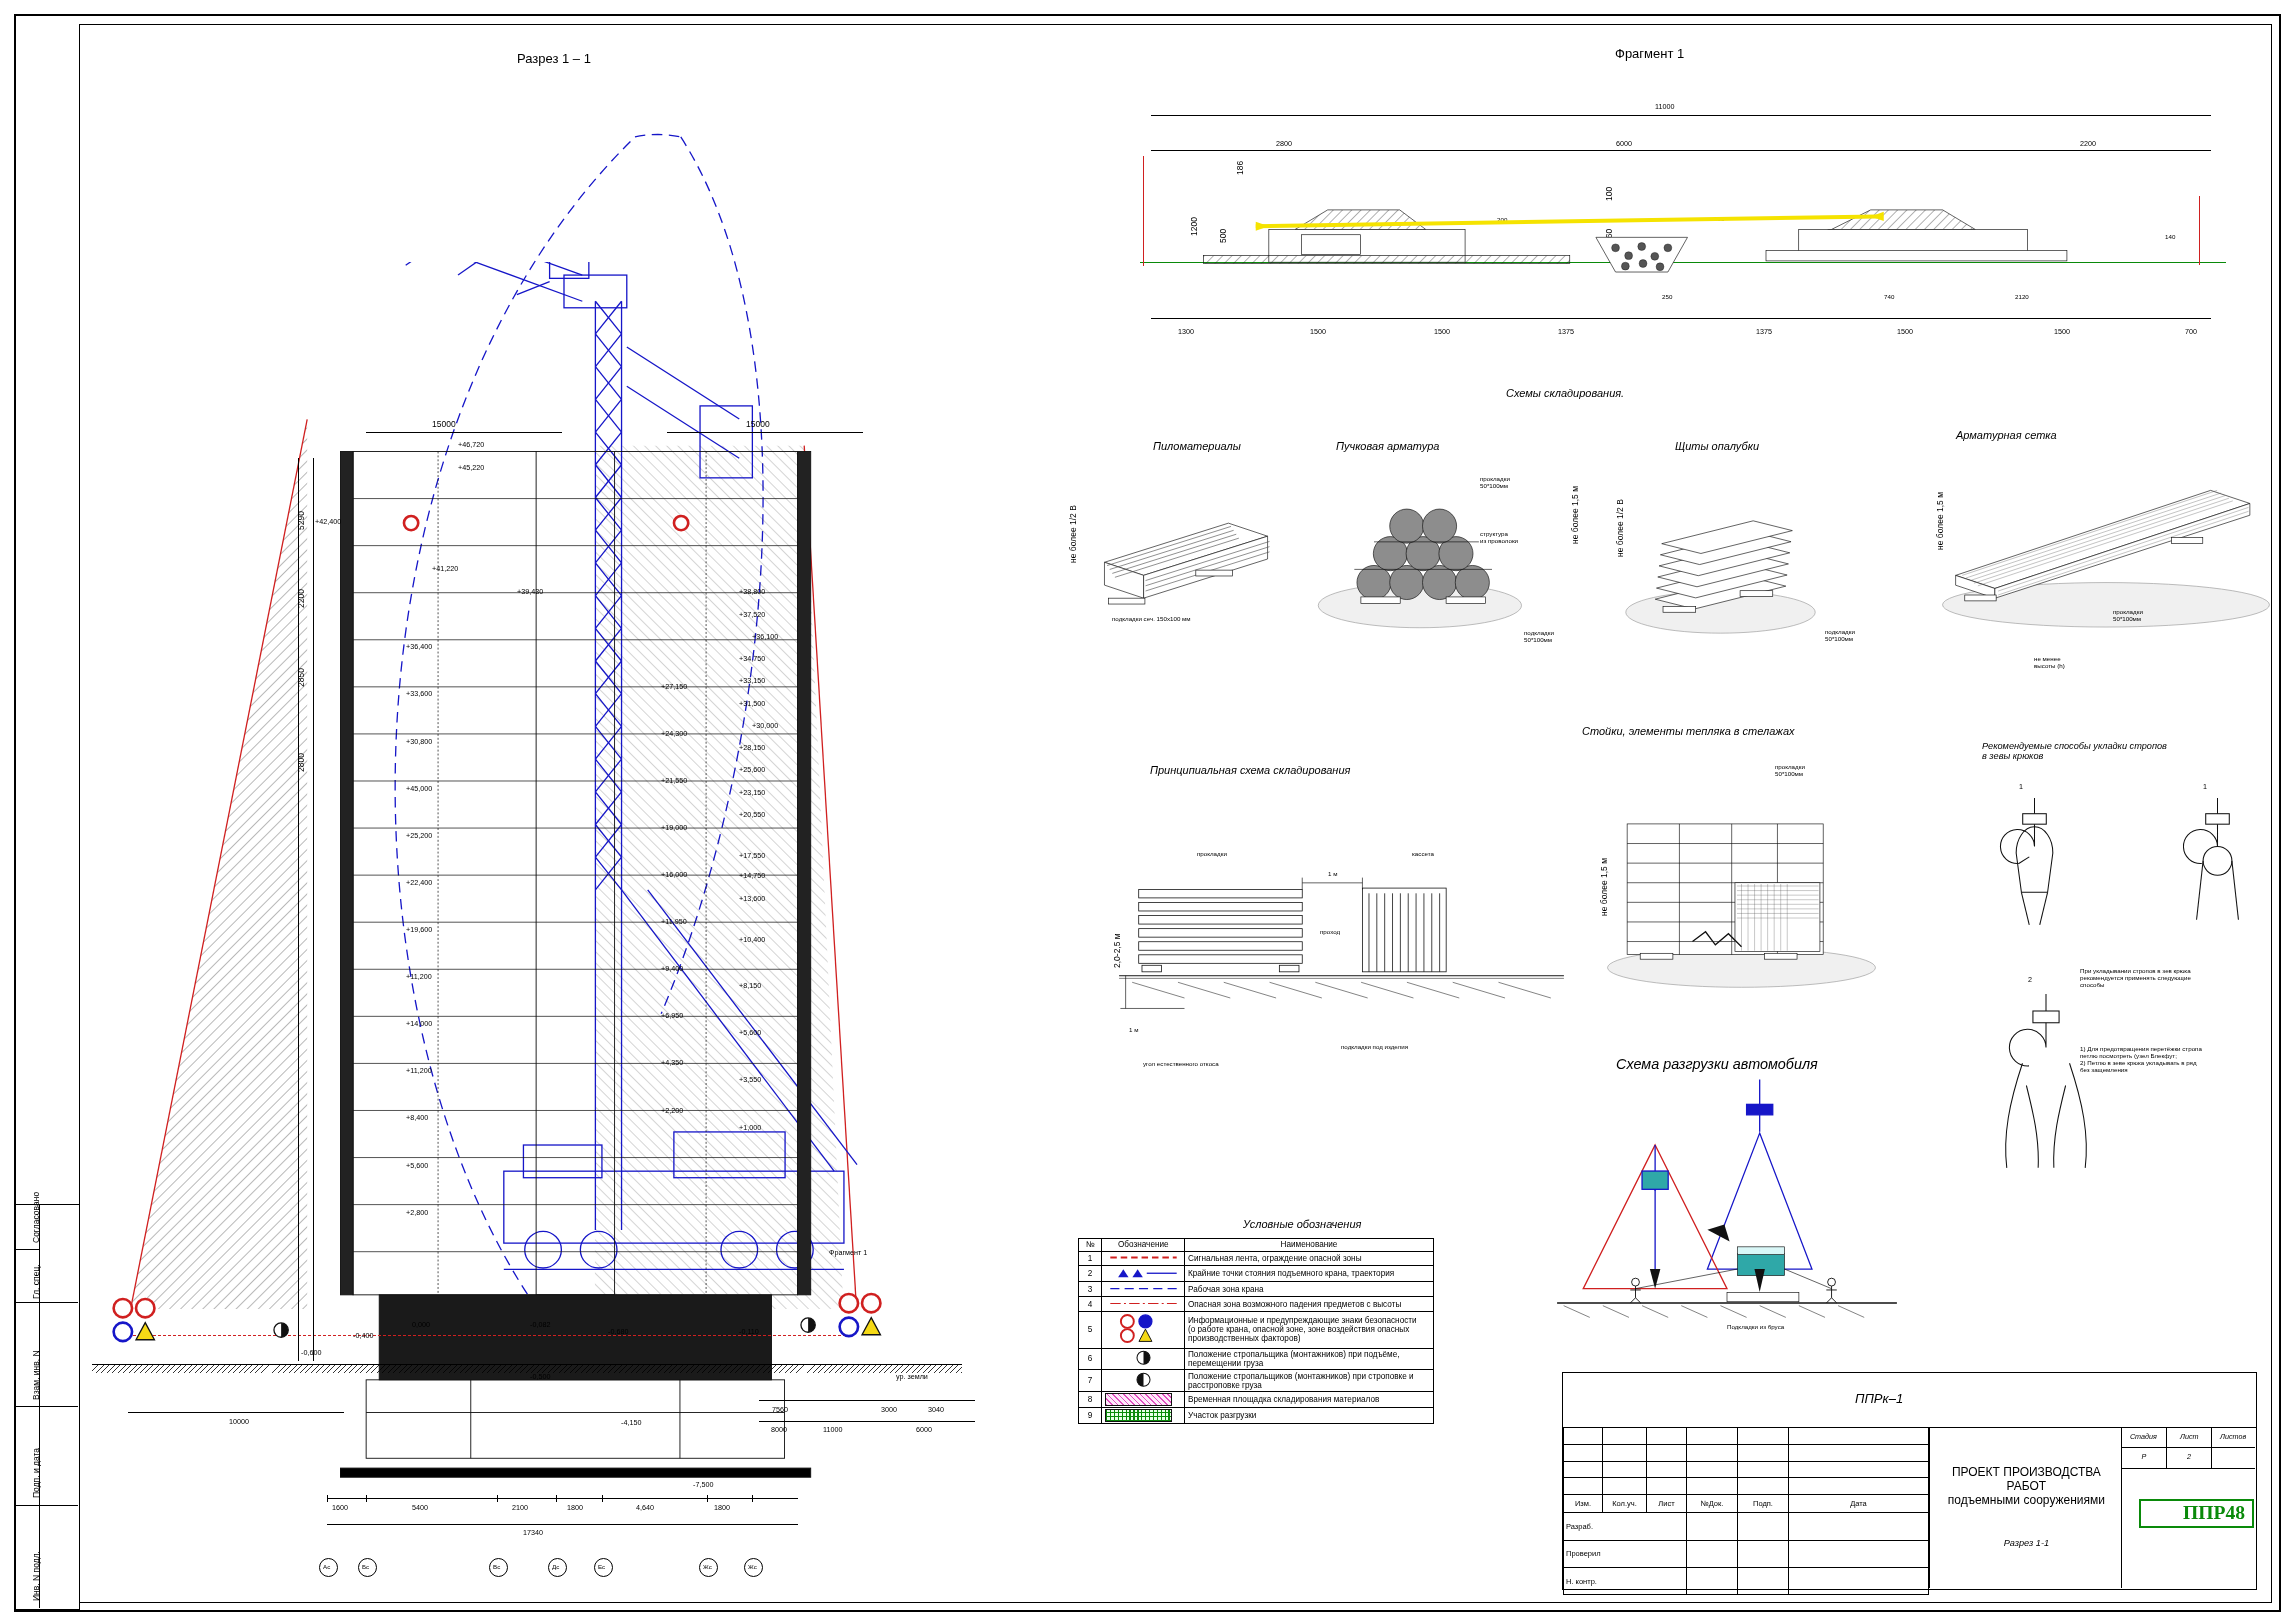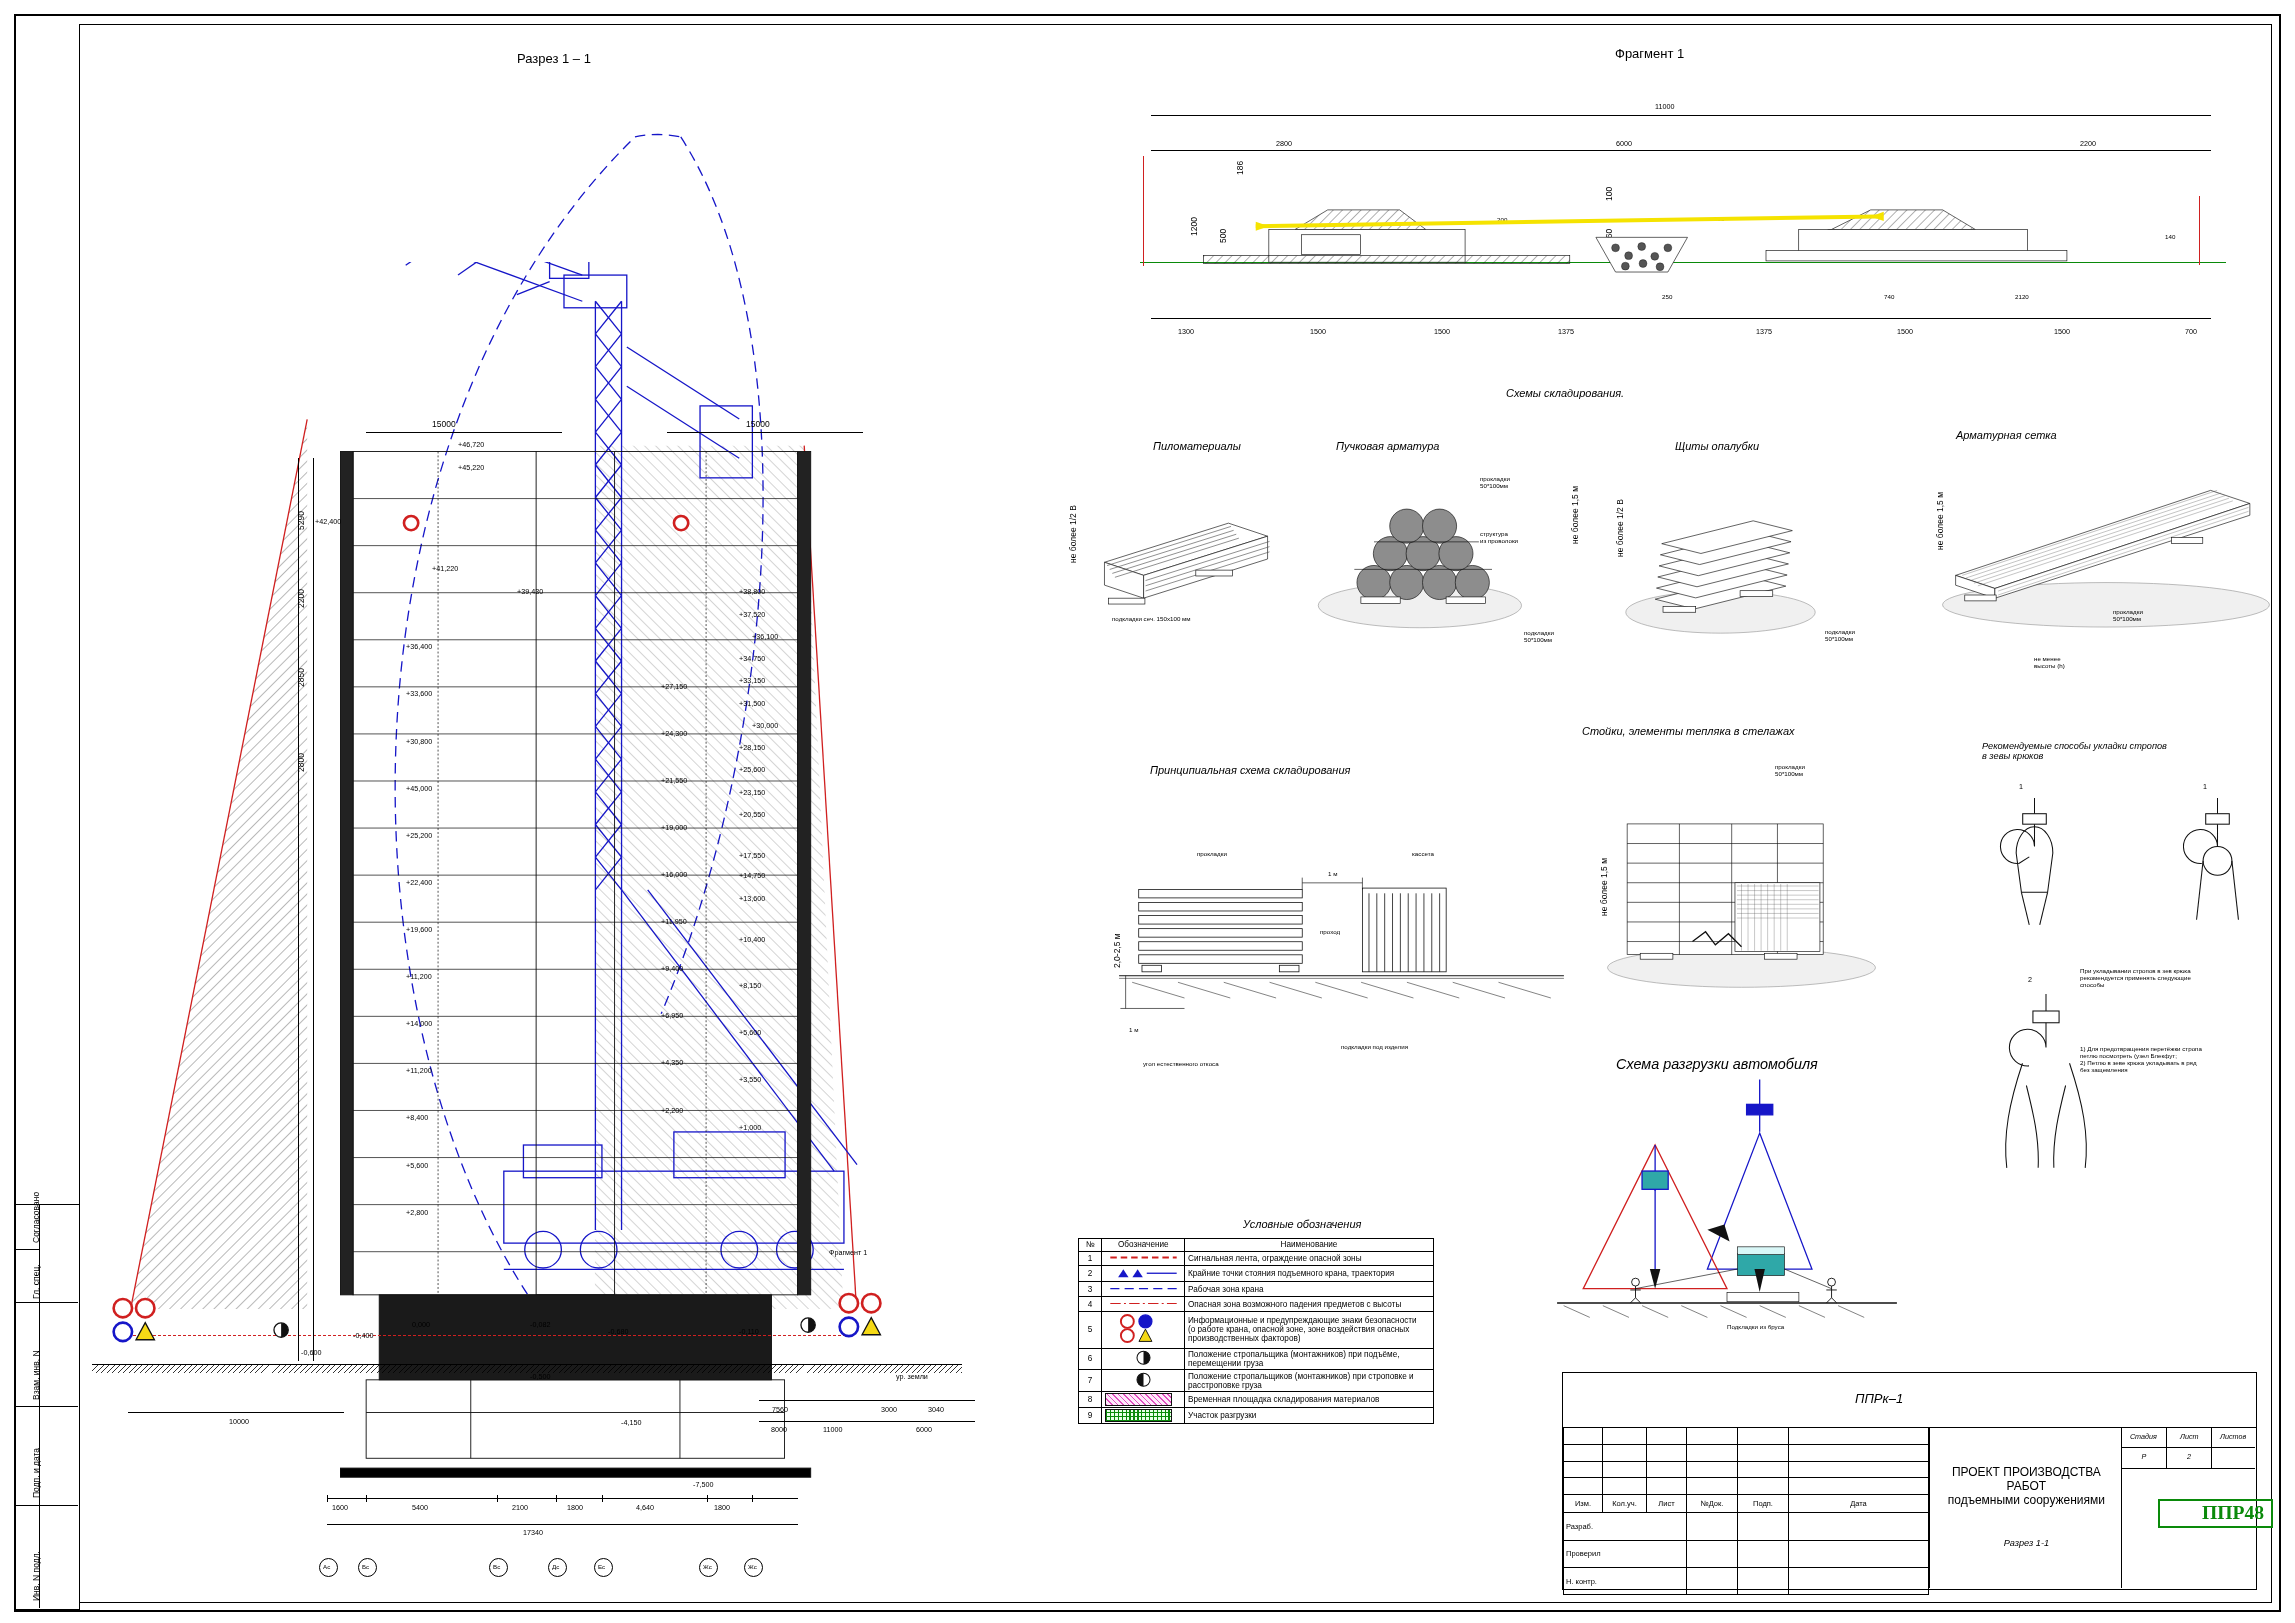--- a/index.html
+++ b/index.html
@@ -911,18 +911,18 @@
     <div style="position:absolute;left:559px;top:54px;width:133px;height:161px;">
       <div style="position:absolute;left:0;top:0;width:100%;height:19.6px;border-bottom:0.7px solid #000;"></div>
       <div style="position:absolute;left:44px;top:0;width:0.7px;height:41px;background:#000;"></div>
       <div style="position:absolute;left:89px;top:0;width:0.7px;height:41px;background:#000;"></div>
       <div style="position:absolute;left:0;top:41px;width:100%;height:0.7px;background:#000;"></div>
       <div class="txt xs it" style="left:7.9px;top:5.2px;">Стадия</div>
       <div class="txt xs it" style="left:58px;top:5.2px;">Лист</div>
       <div class="txt xs it" style="left:98px;top:5.2px;">Листов</div>
       <div class="txt xs it" style="left:19.6px;top:25px;">Р</div>
       <div class="txt xs it" style="left:65px;top:25px;">2</div>
-      <div class="ppr" style="left:36px;top:72px;padding-left:42px;">ППР48</div>
+      <div class="ppr" style="left:17px;top:72px;padding-left:42px;">ППР48</div>
     </div>
   </div>
 
 </div>
 
 
 </body></html>

